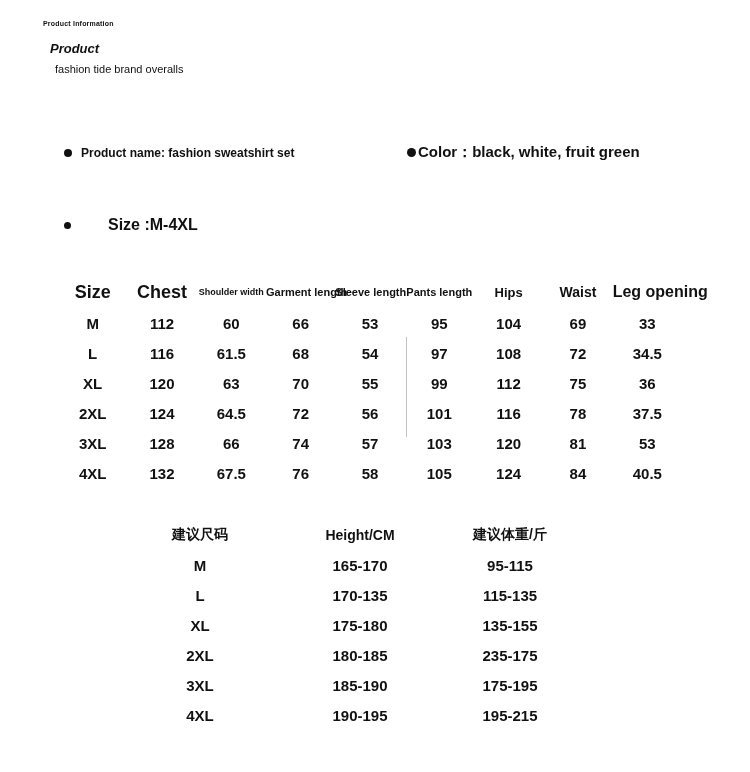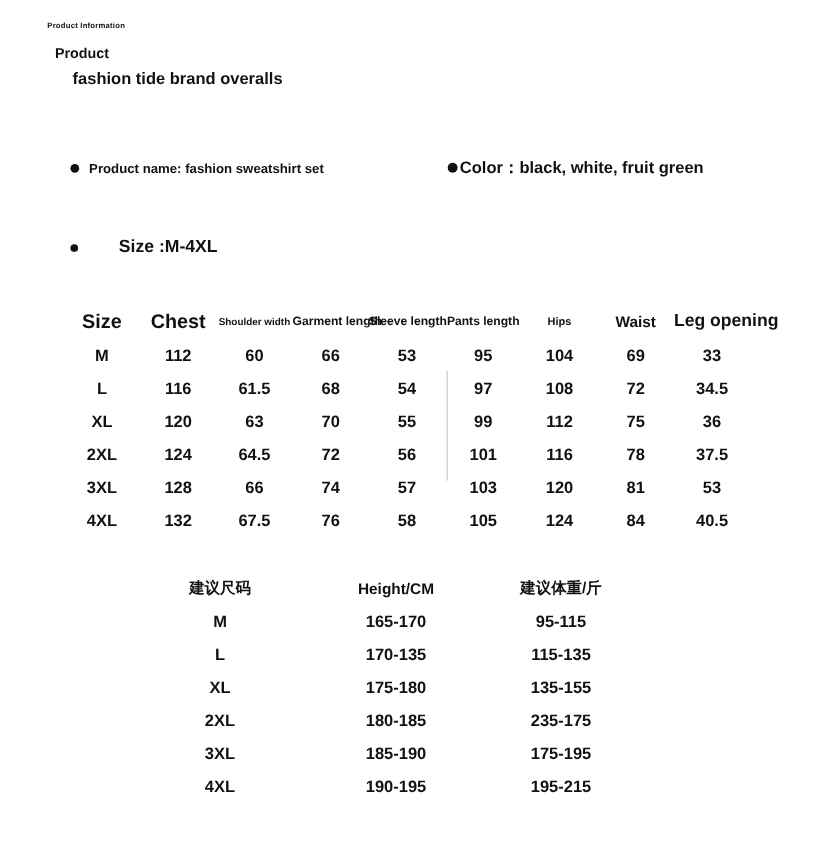--- a/index.html
+++ b/index.html
@@ -8,22 +8,22 @@
     width: 750px;
     height: 772px;
     background: #ffffff;
     font-family: "Liberation Sans", "DejaVu Sans", sans-serif;
     color: #111111;
     overflow: hidden;
   }
   .abs { position: absolute; }
 
   .section-label { left: 43px; top: 20px; font-size: 7px; font-weight: bold; letter-spacing: 0.2px; }
-  .product-title { left: 50px; top: 41px; font-size: 13px; font-weight: bold; }
-  .product-subtitle { left: 66px; top: 63px; font-size: 15px; font-weight: bold; }
+  .product-title { left: 50px; top: 41px; font-size: 13px; font-weight: bold; font-style: italic; }
+  .product-subtitle { left: 55px; top: 63px; font-size: 11px; font-weight: normal; }
 
   .bullet-row { display: flex; align-items: center; }
   .dot { width: 8px; height: 8px; border-radius: 50%; background: #111; flex: 0 0 auto; }
   .attr-name  { left: 64px;  top: 146px; font-size: 12px; font-weight: bold; }
   .attr-name .dot { margin-right: 9px; }
   .attr-color { left: 407px; top: 143px; font-size: 15px; font-weight: bold; }
   .attr-color .dot { width: 9px; height: 9px; margin-right: 2px; }
   .attr-size  { left: 64px;  top: 216px; font-size: 16px; font-weight: bold; gap: 24px; }
   .attr-size .dot { width: 7px; height: 7px; margin-right: 13px; }
 
@@ -33,21 +33,21 @@
     height: 32px; padding: 0; text-align: center; vertical-align: middle;
     font-weight: bold; white-space: nowrap;
   }
   .size-table td {
     height: 30px; padding: 0; text-align: center; vertical-align: middle;
     font-weight: bold; font-size: 15px; white-space: nowrap;
   }
   .h0 { font-size: 18px; } .h1 { font-size: 18px; }
   .h2 { font-size: 9px; }  .h3 { font-size: 11px; }
   .h4 { font-size: 11px; margin-left: 32px; } .h5 { font-size: 11px; }
-  .h6 { font-size: 10px; } .h7 { font-size: 14px; }
+  .h6 { font-size: 13px; } .h7 { font-size: 14px; }
   .h8 { font-size: 16px; }
 
   .divider { left: 406px; top: 337px; width: 1px; height: 100px; background: #c2c2c2; }
 
   .rec-table { left: 120px; top: 520px; width: 460px; }
   .rec-table th {
     height: 30px; padding: 0; text-align: center; vertical-align: middle;
     font-weight: bold; font-size: 14px; white-space: nowrap;
   }
   .rec-table th:nth-child(1) { width: 160px; }

